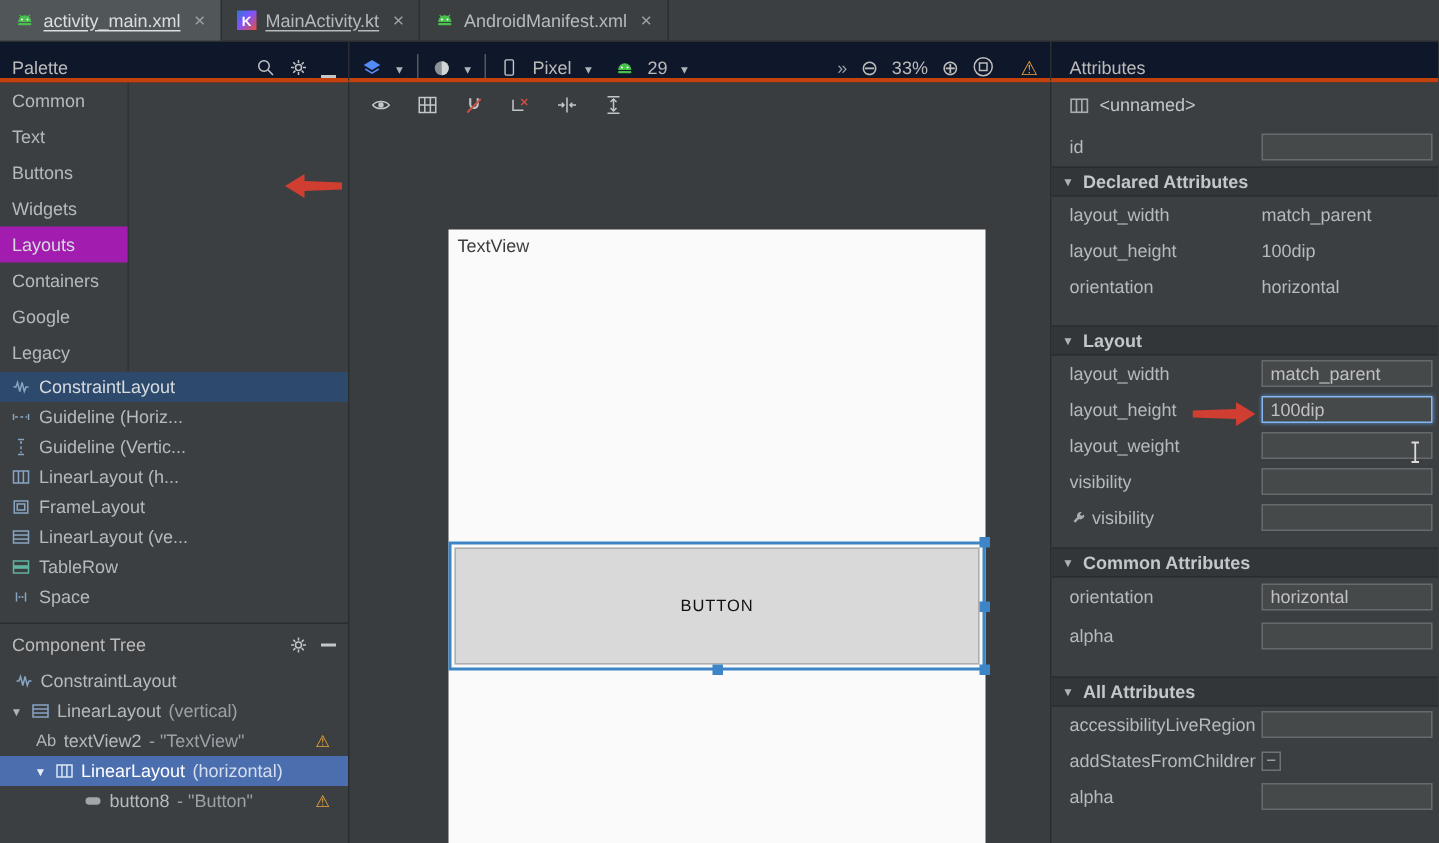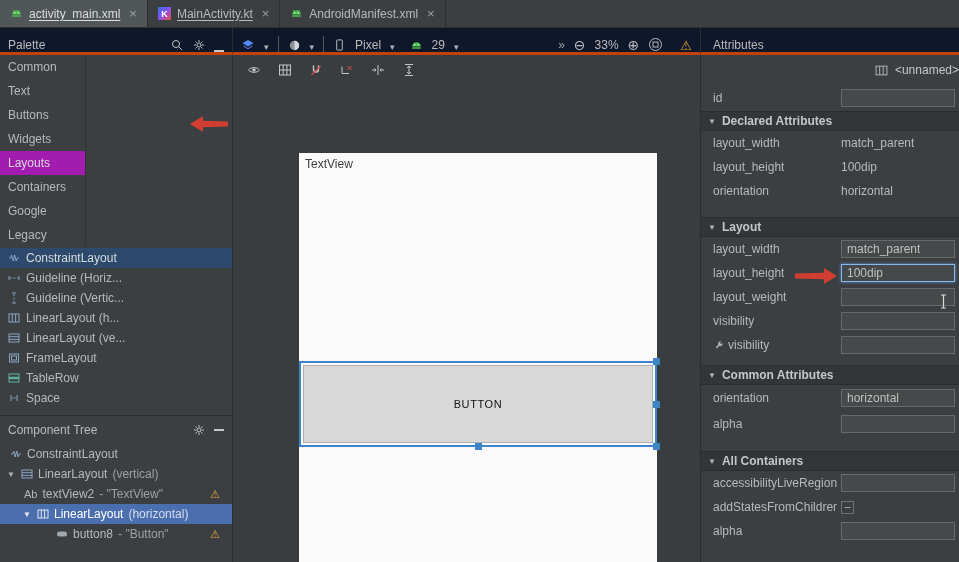--- a/index.html
+++ b/index.html
@@ -52,21 +52,21 @@
   .tree-row{height:20px;display:flex;align-items:center;gap:5px;color:#b6babd;}
   .tree-row .sub{color:#9aa2a8;}
   .tree-row.sel{background:#4b6eaf;color:#fff;}
   .tree-row.sel .sub{color:#d5deef;}
   .tarrow{font-size:8px;color:#aeb3b8;width:10px;text-align:center;}
   .abglyph{color:#b0b6bc;font-size:11px;}
   .tree-warn{margin-left:auto;margin-right:12px;color:#e8a33d;font-size:11px;}
 
   
   #attributes{position:absolute;left:700px;top:55px;width:259px;height:507px;border-left:1px solid #2b2e30;background:#3c3f41;overflow:hidden;}
-  .comp-row{height:30px;display:flex;align-items:center;gap:7px;padding-left:12px;color:#c3c7ca;justify-content:flex-end;}
+  .comp-row{height:30px;display:flex;align-items:center;gap:7px;padding-left:12px;color:#c3c7ca;}
   .attr-row{display:flex;align-items:center;height:24px;padding:0 4px 0 12px;gap:4px;}
   .attr-name{width:124px;flex:none;display:flex;align-items:center;gap:4px;color:#b6babd;overflow:hidden;white-space:nowrap;}
   .attr-vtext{color:#b6babd;}
   .field{flex:1;height:18px;border:1px solid #666a6d;background:#45494a;display:flex;align-items:center;padding:0 5px;color:#c0c0c0;min-width:0;}
   .field.focused{border-color:#87b7f3;box-shadow:0 0 3px rgba(100,160,230,.85);}
   .sec{height:20px;display:flex;align-items:center;gap:6px;background:#333638;border-top:1px solid #2a2d2f;border-bottom:1px solid #2a2d2f;padding-left:7px;font-weight:bold;color:#c3c7ca;}
   .sec .caret{font-size:8px;}
   .mt8{margin-top:8px;} .mt14{margin-top:14px;}
   .mini-check{width:13px;height:13px;border:1px solid #6e7275;background:#3b3e40;display:flex;align-items:center;justify-content:center;color:#c0c0c0;font-size:10px;line-height:1;}
 
@@ -232,35 +232,35 @@
               <rect x="1" y="2" width="10" height="8" fill="none" stroke="#87a5c3"></rect>
               <line x1="4.3" y1="2" x2="4.3" y2="10" stroke="#87a5c3"></line>
               <line x1="7.6" y1="2" x2="7.6" y2="10" stroke="#87a5c3"></line>
             </svg>
           </span>
         <span>LinearLayout (h...</span>
       </div>
       <div class="item-row">
         <span class="ic">
             <svg width="12" height="12" viewBox="0 0 12 12">
+              <rect x="1.5" y="2" width="9" height="8" fill="none" stroke="#87a5c3"></rect>
+              <rect x="3.5" y="4" width="5" height="4" fill="none" stroke="#87a5c3"></rect>
+            </svg>
+          </span>
+        <span>FrameLayout</span>
+      </div>
+      <div class="item-row">
+        <span class="ic">
+            <svg width="12" height="12" viewBox="0 0 12 12">
               <rect x="1" y="2" width="10" height="8" fill="none" stroke="#87a5c3"></rect>
               <line x1="1" y1="4.7" x2="11" y2="4.7" stroke="#87a5c3"></line>
               <line x1="1" y1="7.4" x2="11" y2="7.4" stroke="#87a5c3"></line>
             </svg>
           </span>
         <span>LinearLayout (ve...</span>
-      </div>
-      <div class="item-row">
-        <span class="ic">
-            <svg width="12" height="12" viewBox="0 0 12 12">
-              <rect x="1.5" y="2" width="9" height="8" fill="none" stroke="#87a5c3"></rect>
-              <rect x="3.5" y="4" width="5" height="4" fill="none" stroke="#87a5c3"></rect>
-            </svg>
-          </span>
-        <span>FrameLayout</span>
       </div>
       <div class="item-row">
         <span class="ic">
             <svg width="12" height="12" viewBox="0 0 12 12">
               <rect x="1" y="2" width="10" height="8" fill="none" stroke="#5fb3a1"></rect>
               <rect x="1" y="4.8" width="10" height="2.4" fill="#5fb3a1"></rect>
             </svg>
           </span>
         <span>TableRow</span>
       </div>
@@ -470,21 +470,21 @@
       <span class="attr-name">orientation</span>
       <div class="field">horizontal</div>
     </div>
     <div class="attr-row" style="height:26px;">
       <span class="attr-name">alpha</span>
       <div class="field"></div>
     </div>
 
     <div class="sec mt14">
       <span class="caret">▼</span>
-      <span>All Containers</span>
+      <span>All Attributes</span>
     </div>
     <div class="attr-row">
       <span class="attr-name">accessibilityLiveRegion</span>
       <div class="field"></div>
     </div>
     <div class="attr-row">
       <span class="attr-name">addStatesFromChildren</span>
       <span class="mini-check">–</span>
     </div>
     <div class="attr-row">

